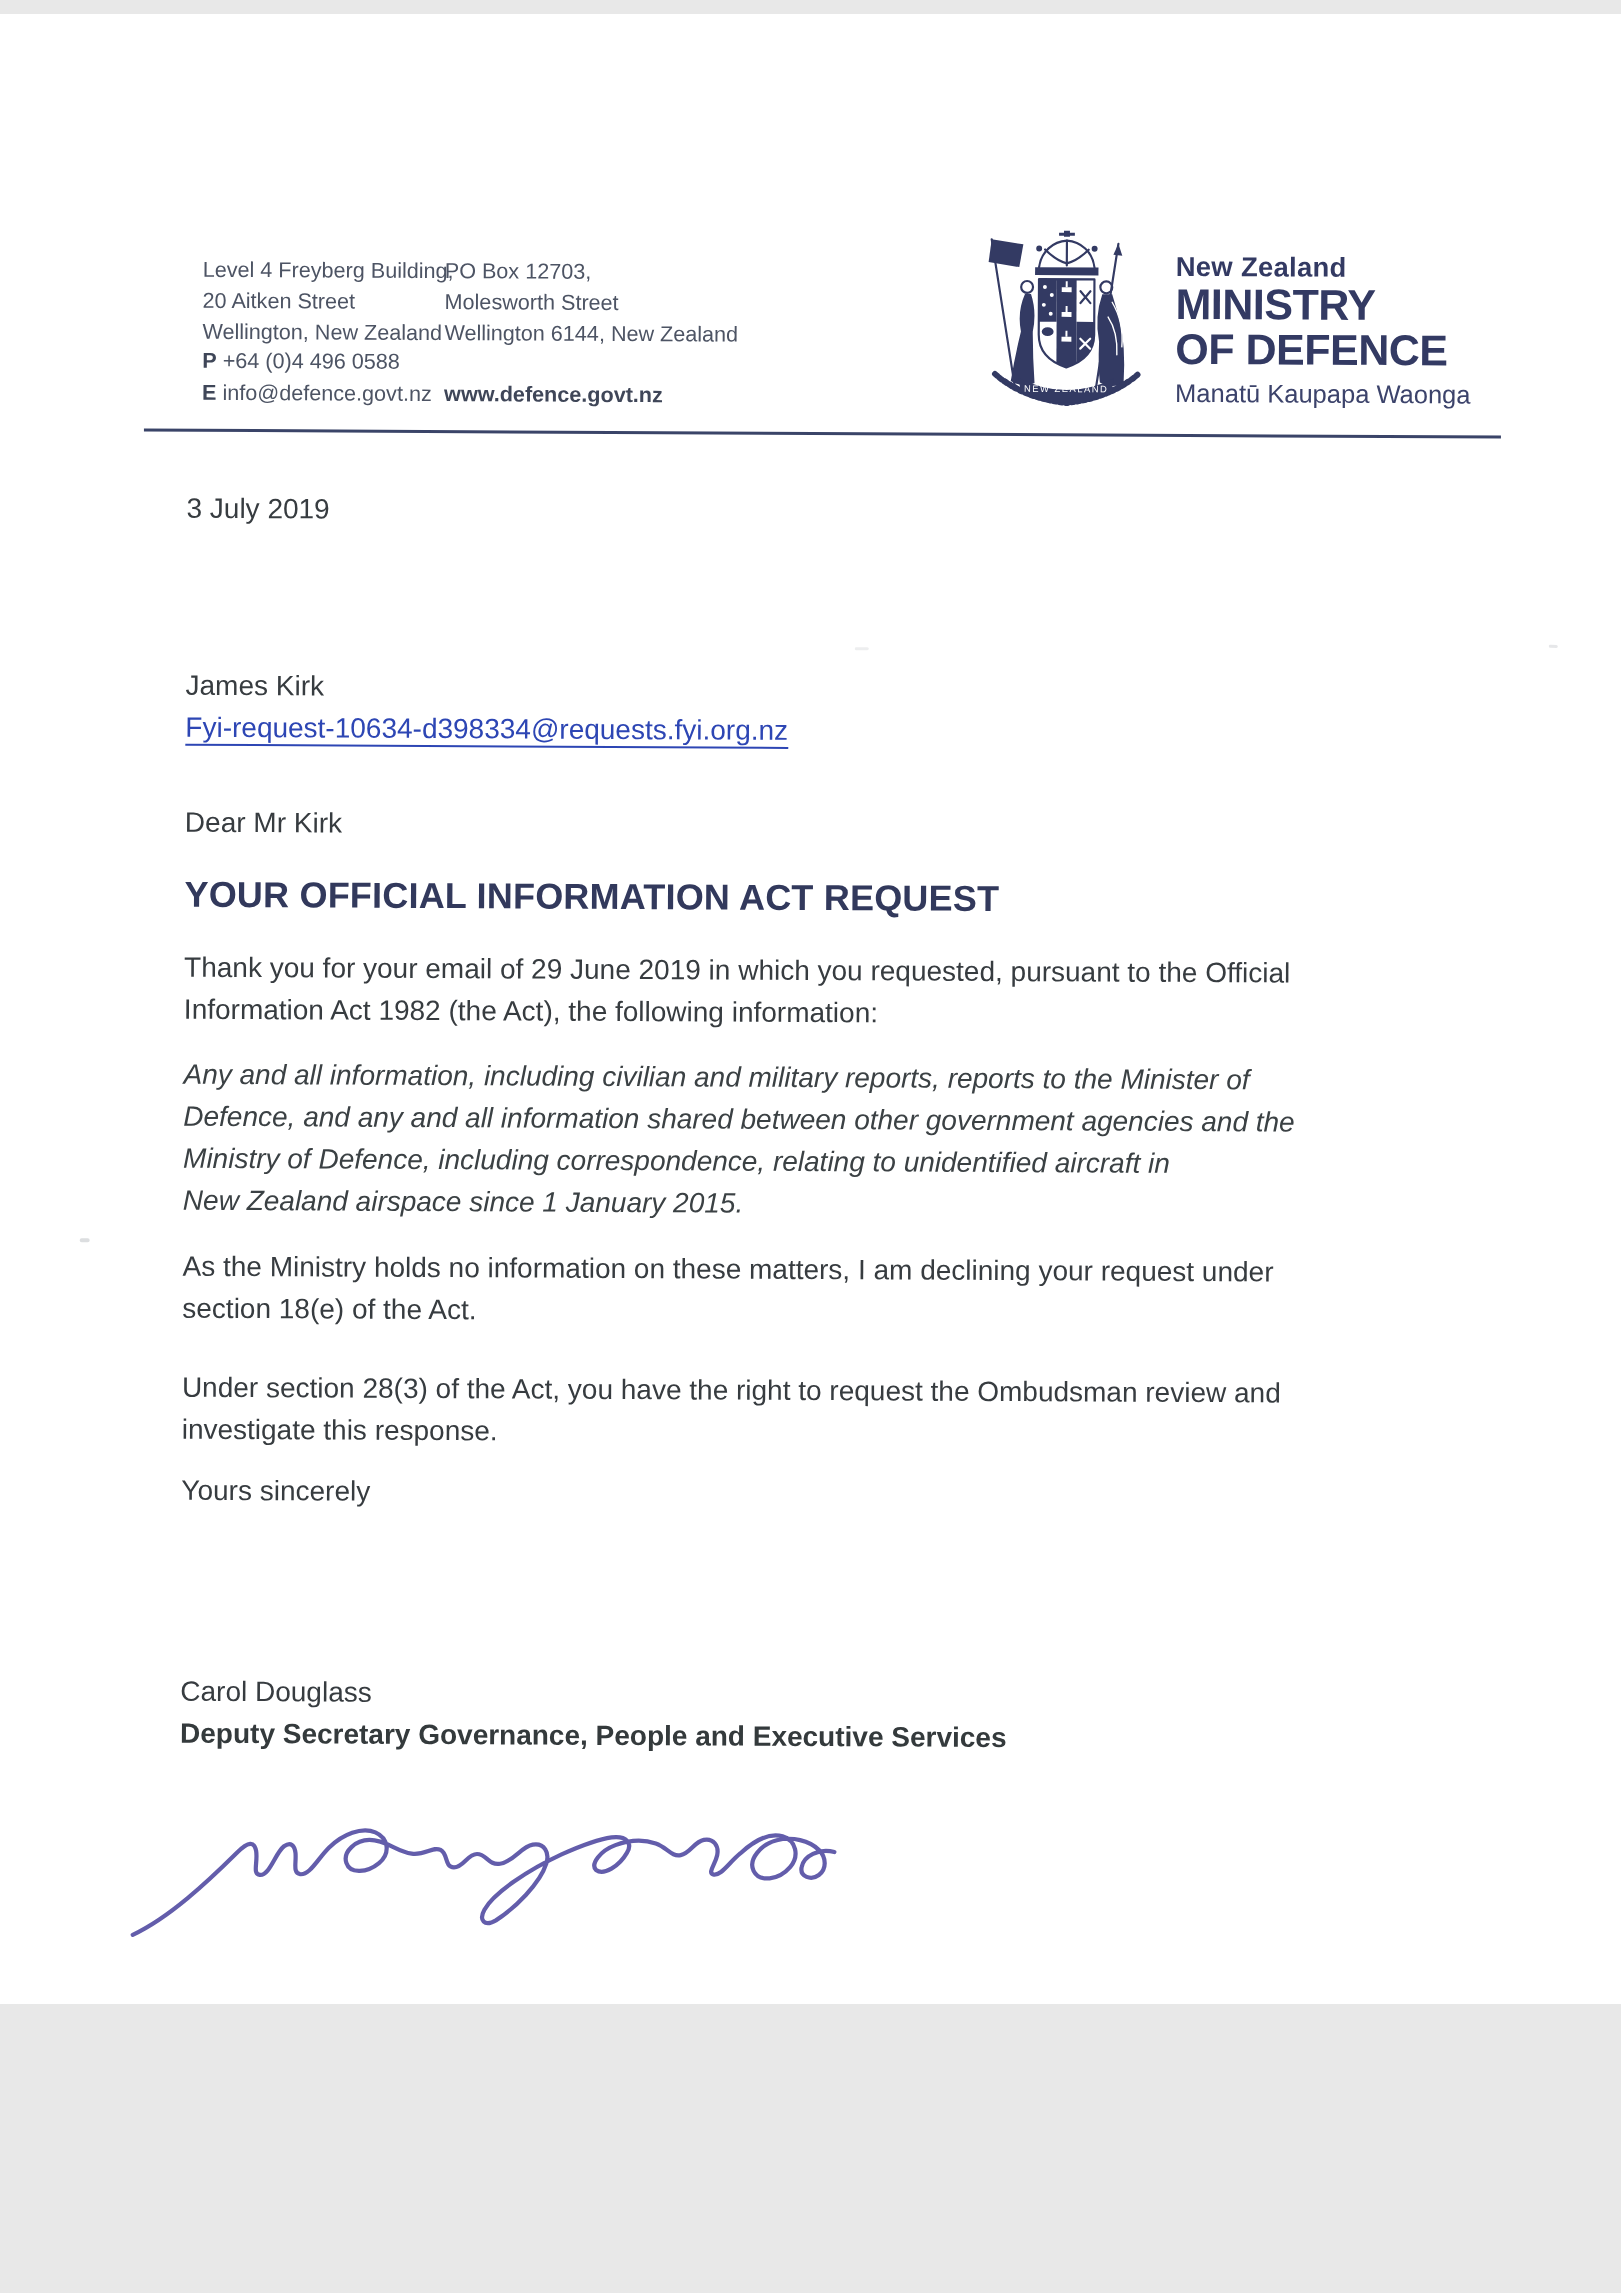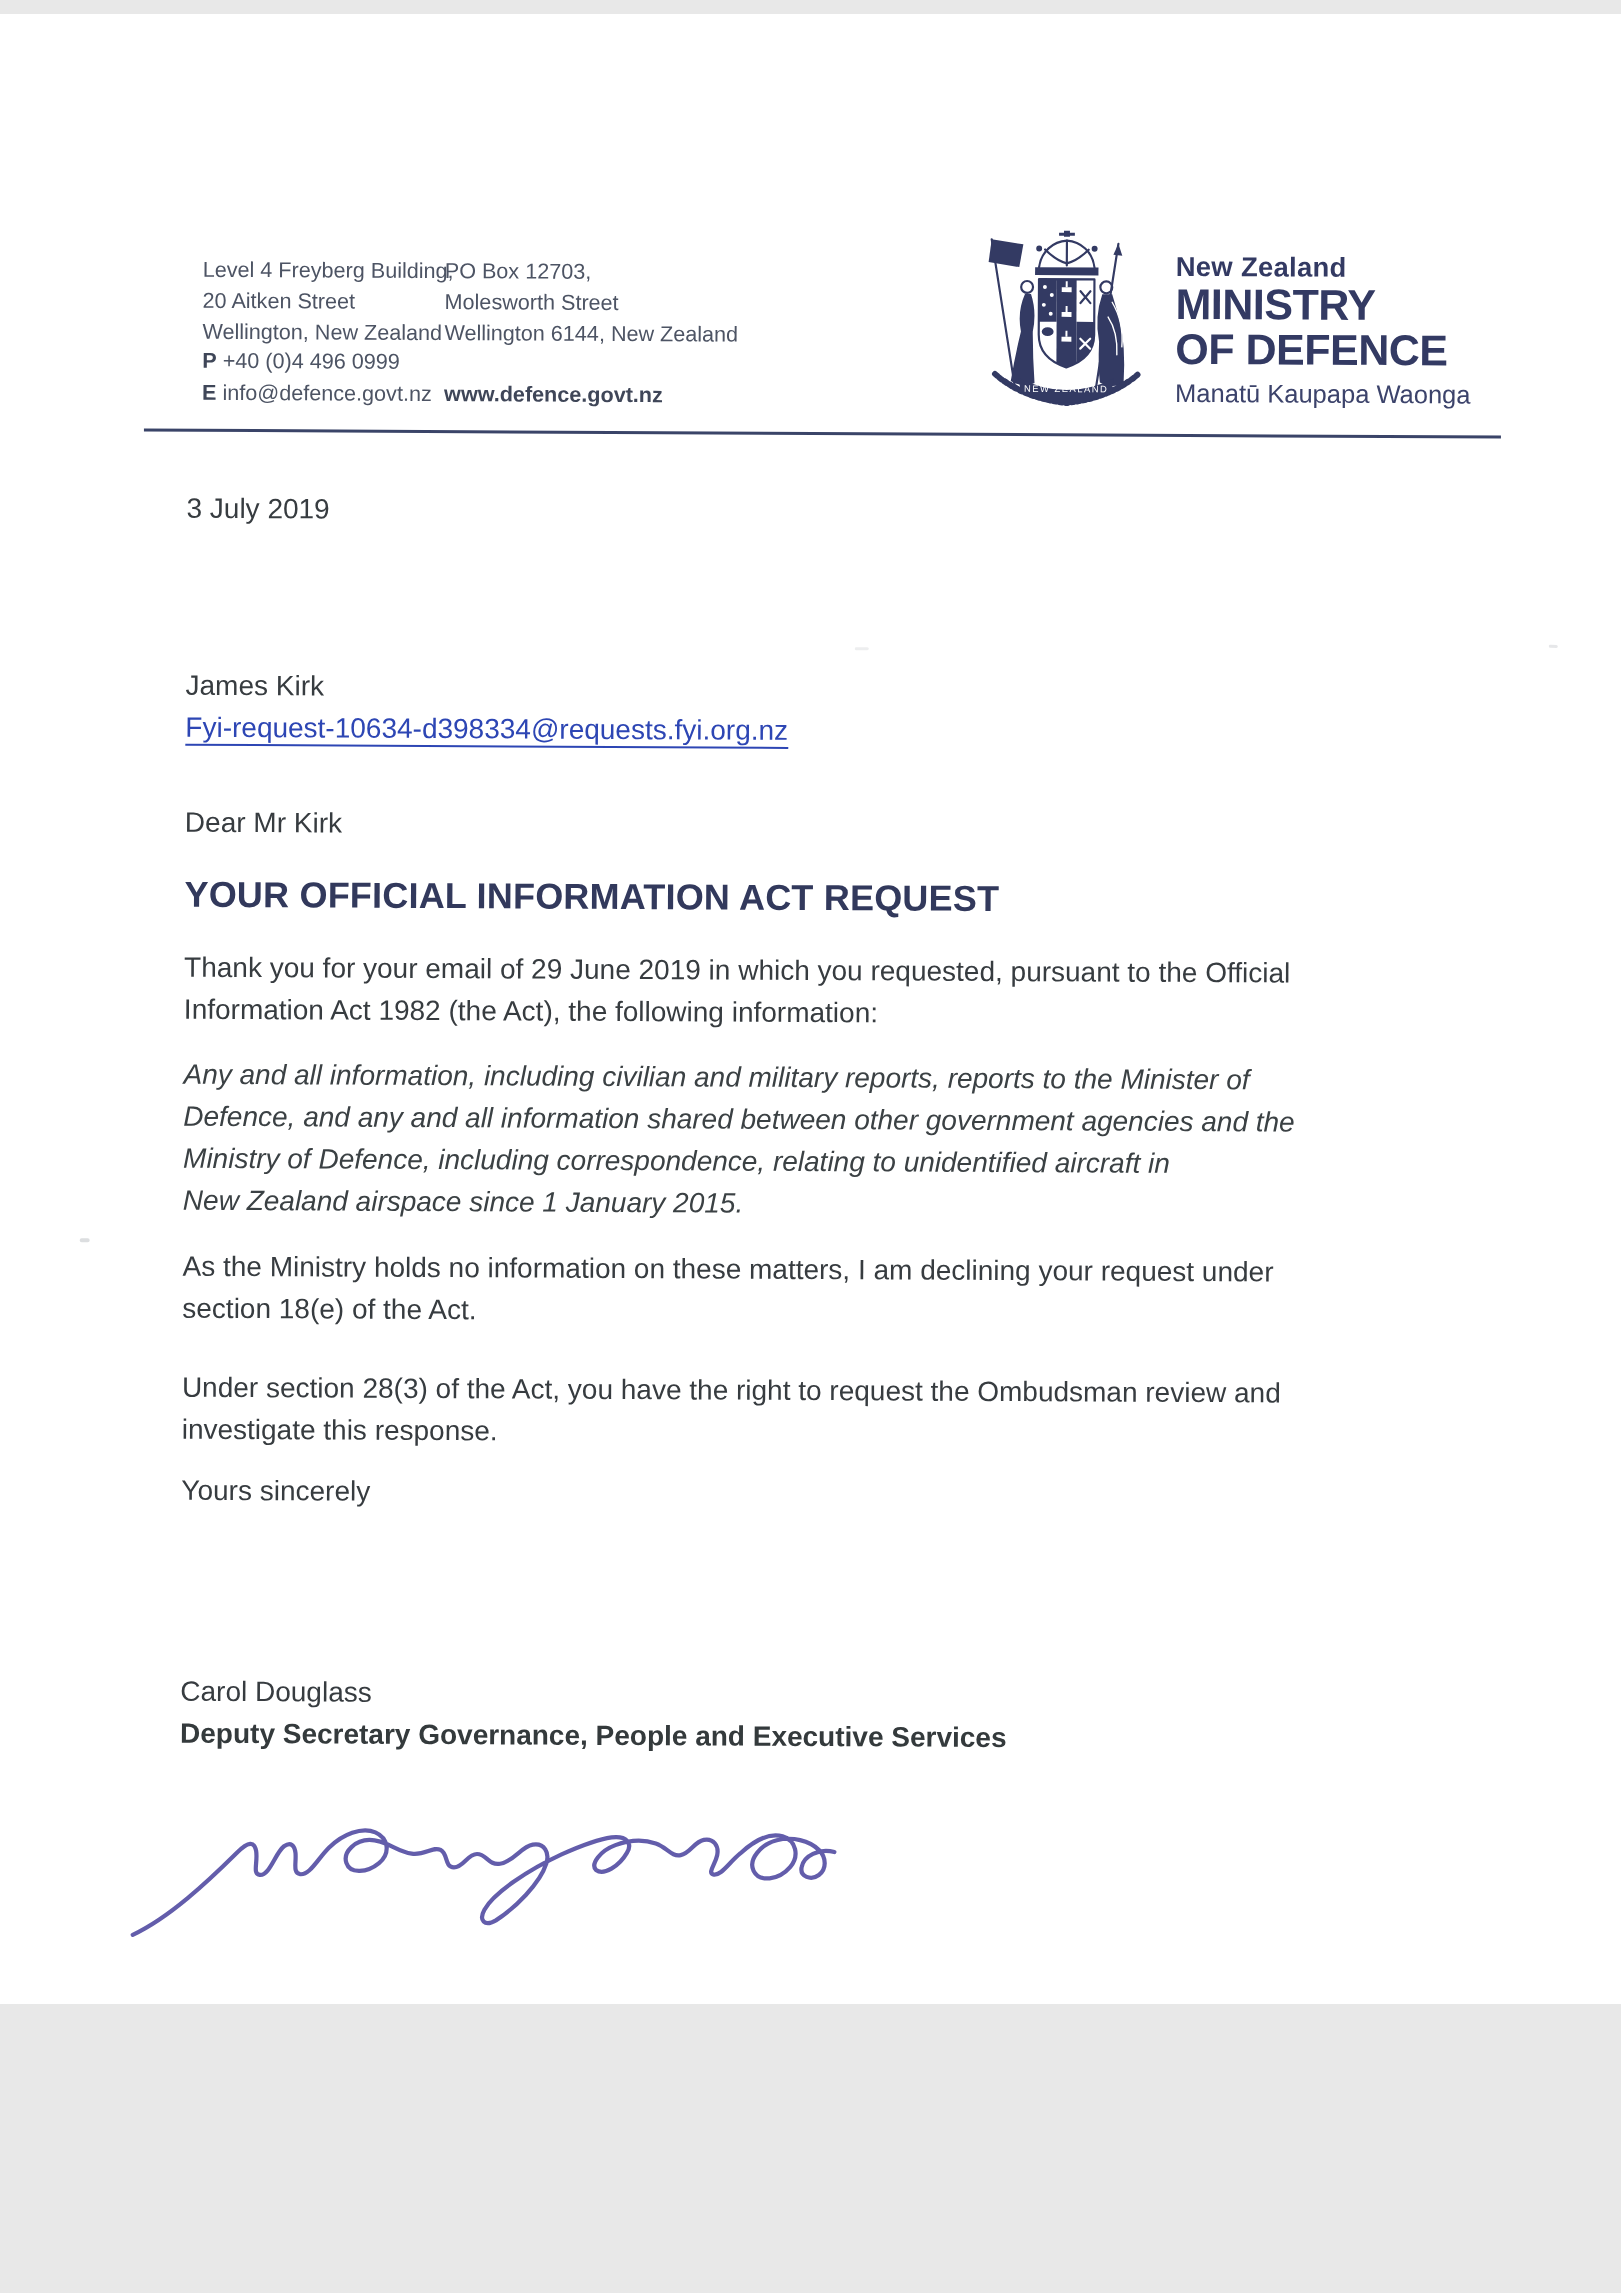--- a/index.html
+++ b/index.html
@@ -102,21 +102,21 @@
 
       <div class="lh-text addr1">Level 4 Freyberg Building,
 20 Aitken Street
 Wellington, New Zealand</div>
       <div class="lh-text addr2">PO Box 12703,
 Molesworth Street
 Wellington 6144, New Zealand</div>
 
       <div class="contact-line contact-phone">
         <b>P</b>
-        <span>+40 (0)4 496 0999</span>
+        <span>+64 (0)4 496 0588</span>
       </div>
       <div class="contact-line contact-email">
         <b>E</b>
         <span>info@defence.govt.nz</span>
       </div>
       <div class="website">www.defence.govt.nz</div>
 
       <svg class="coat-of-arms" viewBox="0 0 200 185" fill="none" stroke="#333a63" stroke-width="2.2" stroke-linecap="round" stroke-linejoin="round">
 
         <g>

